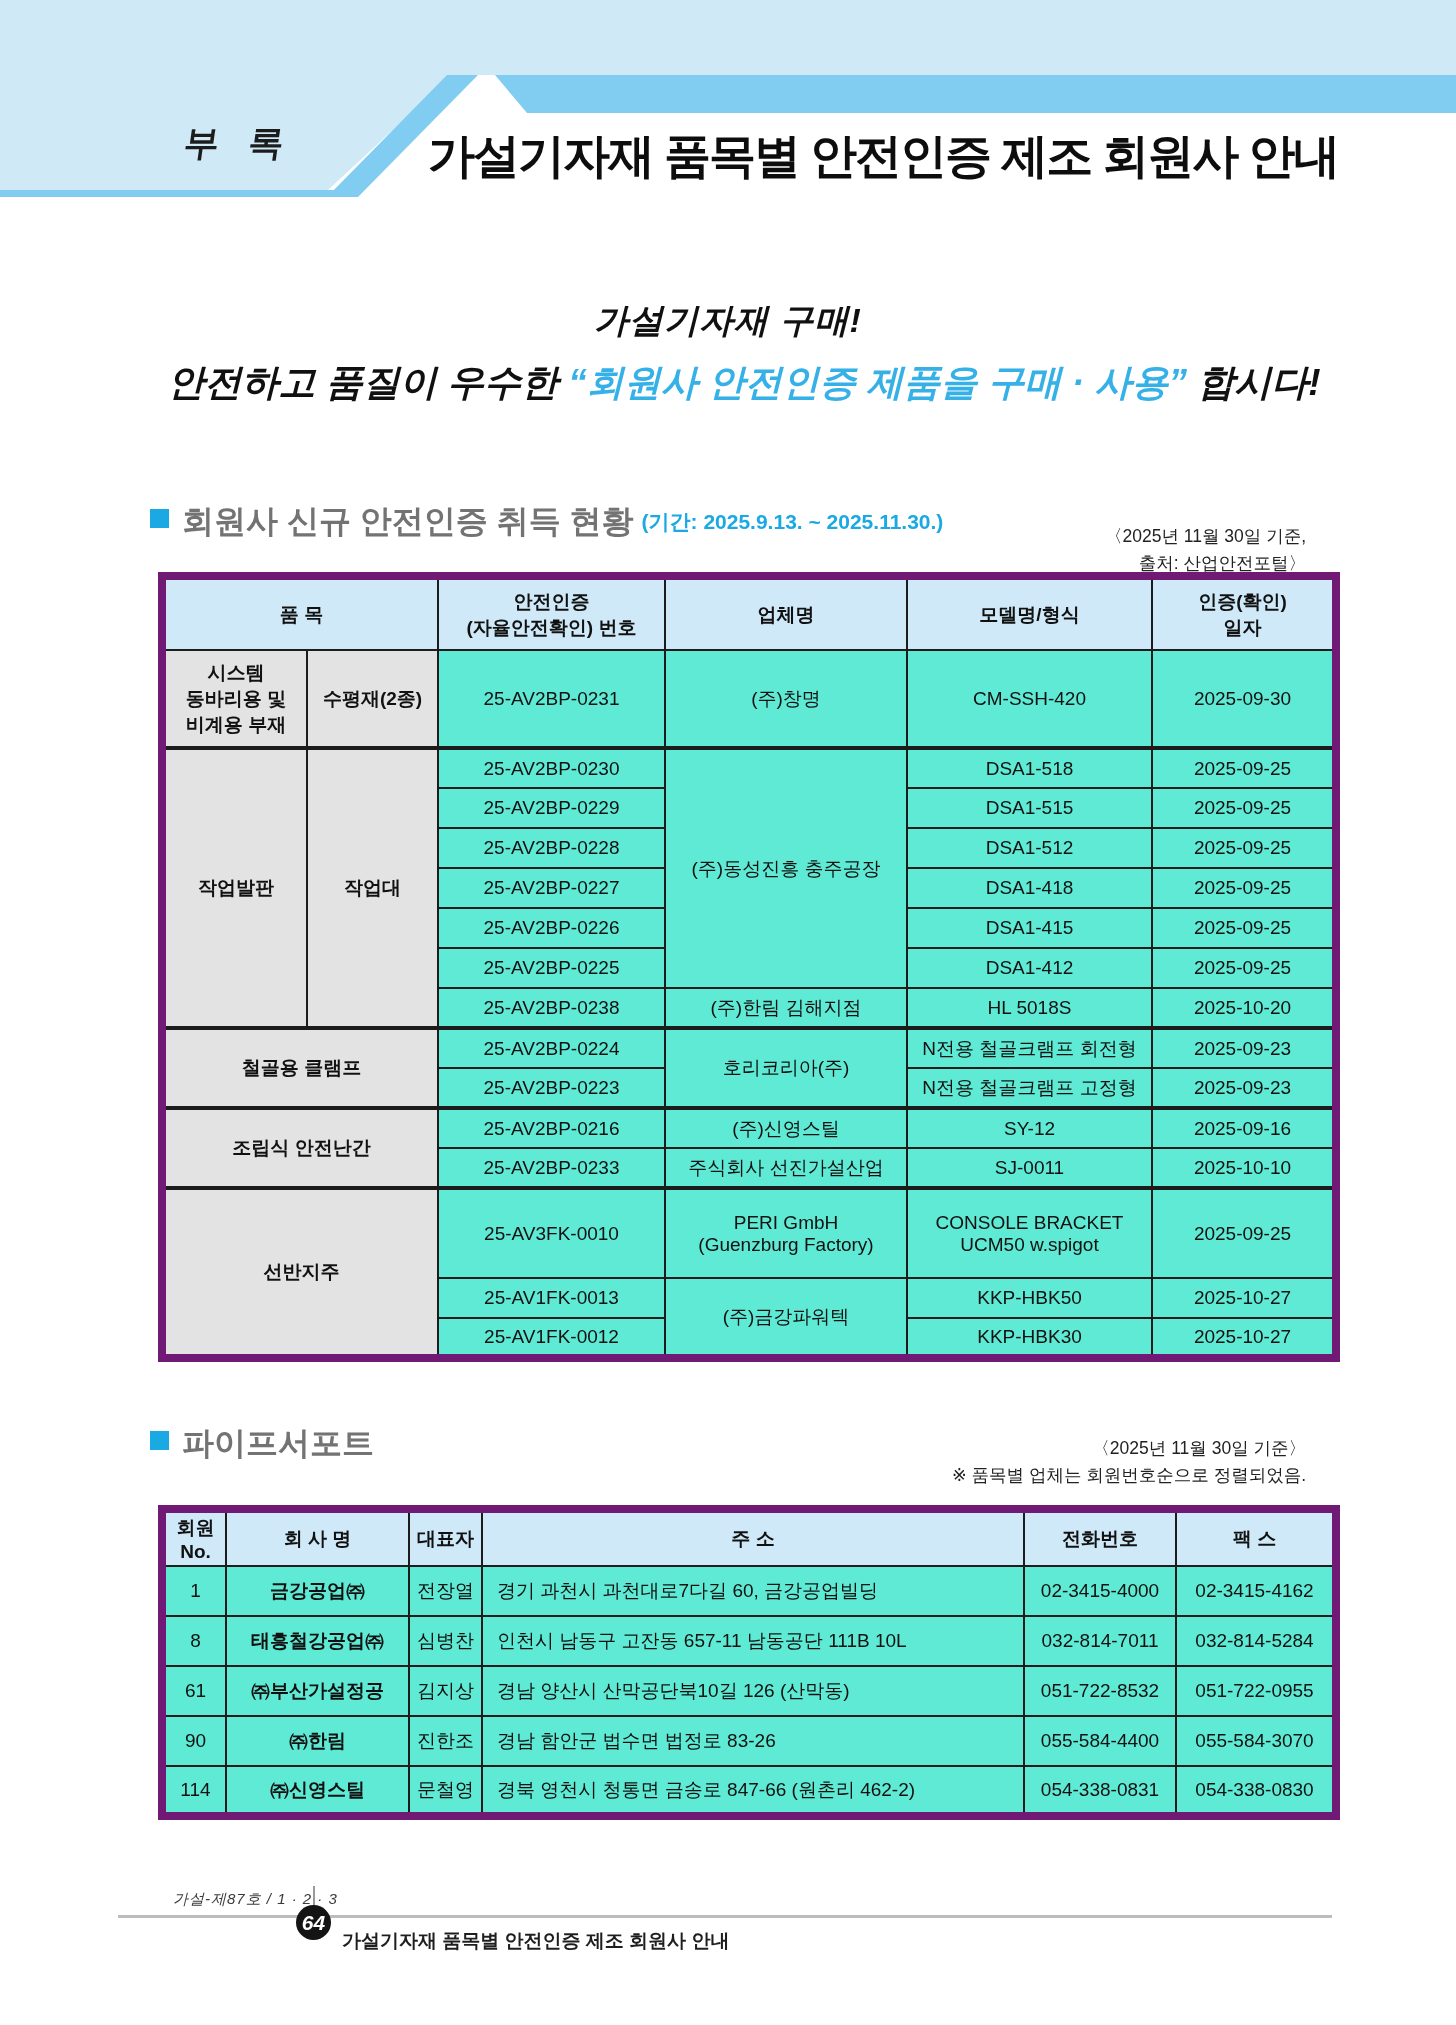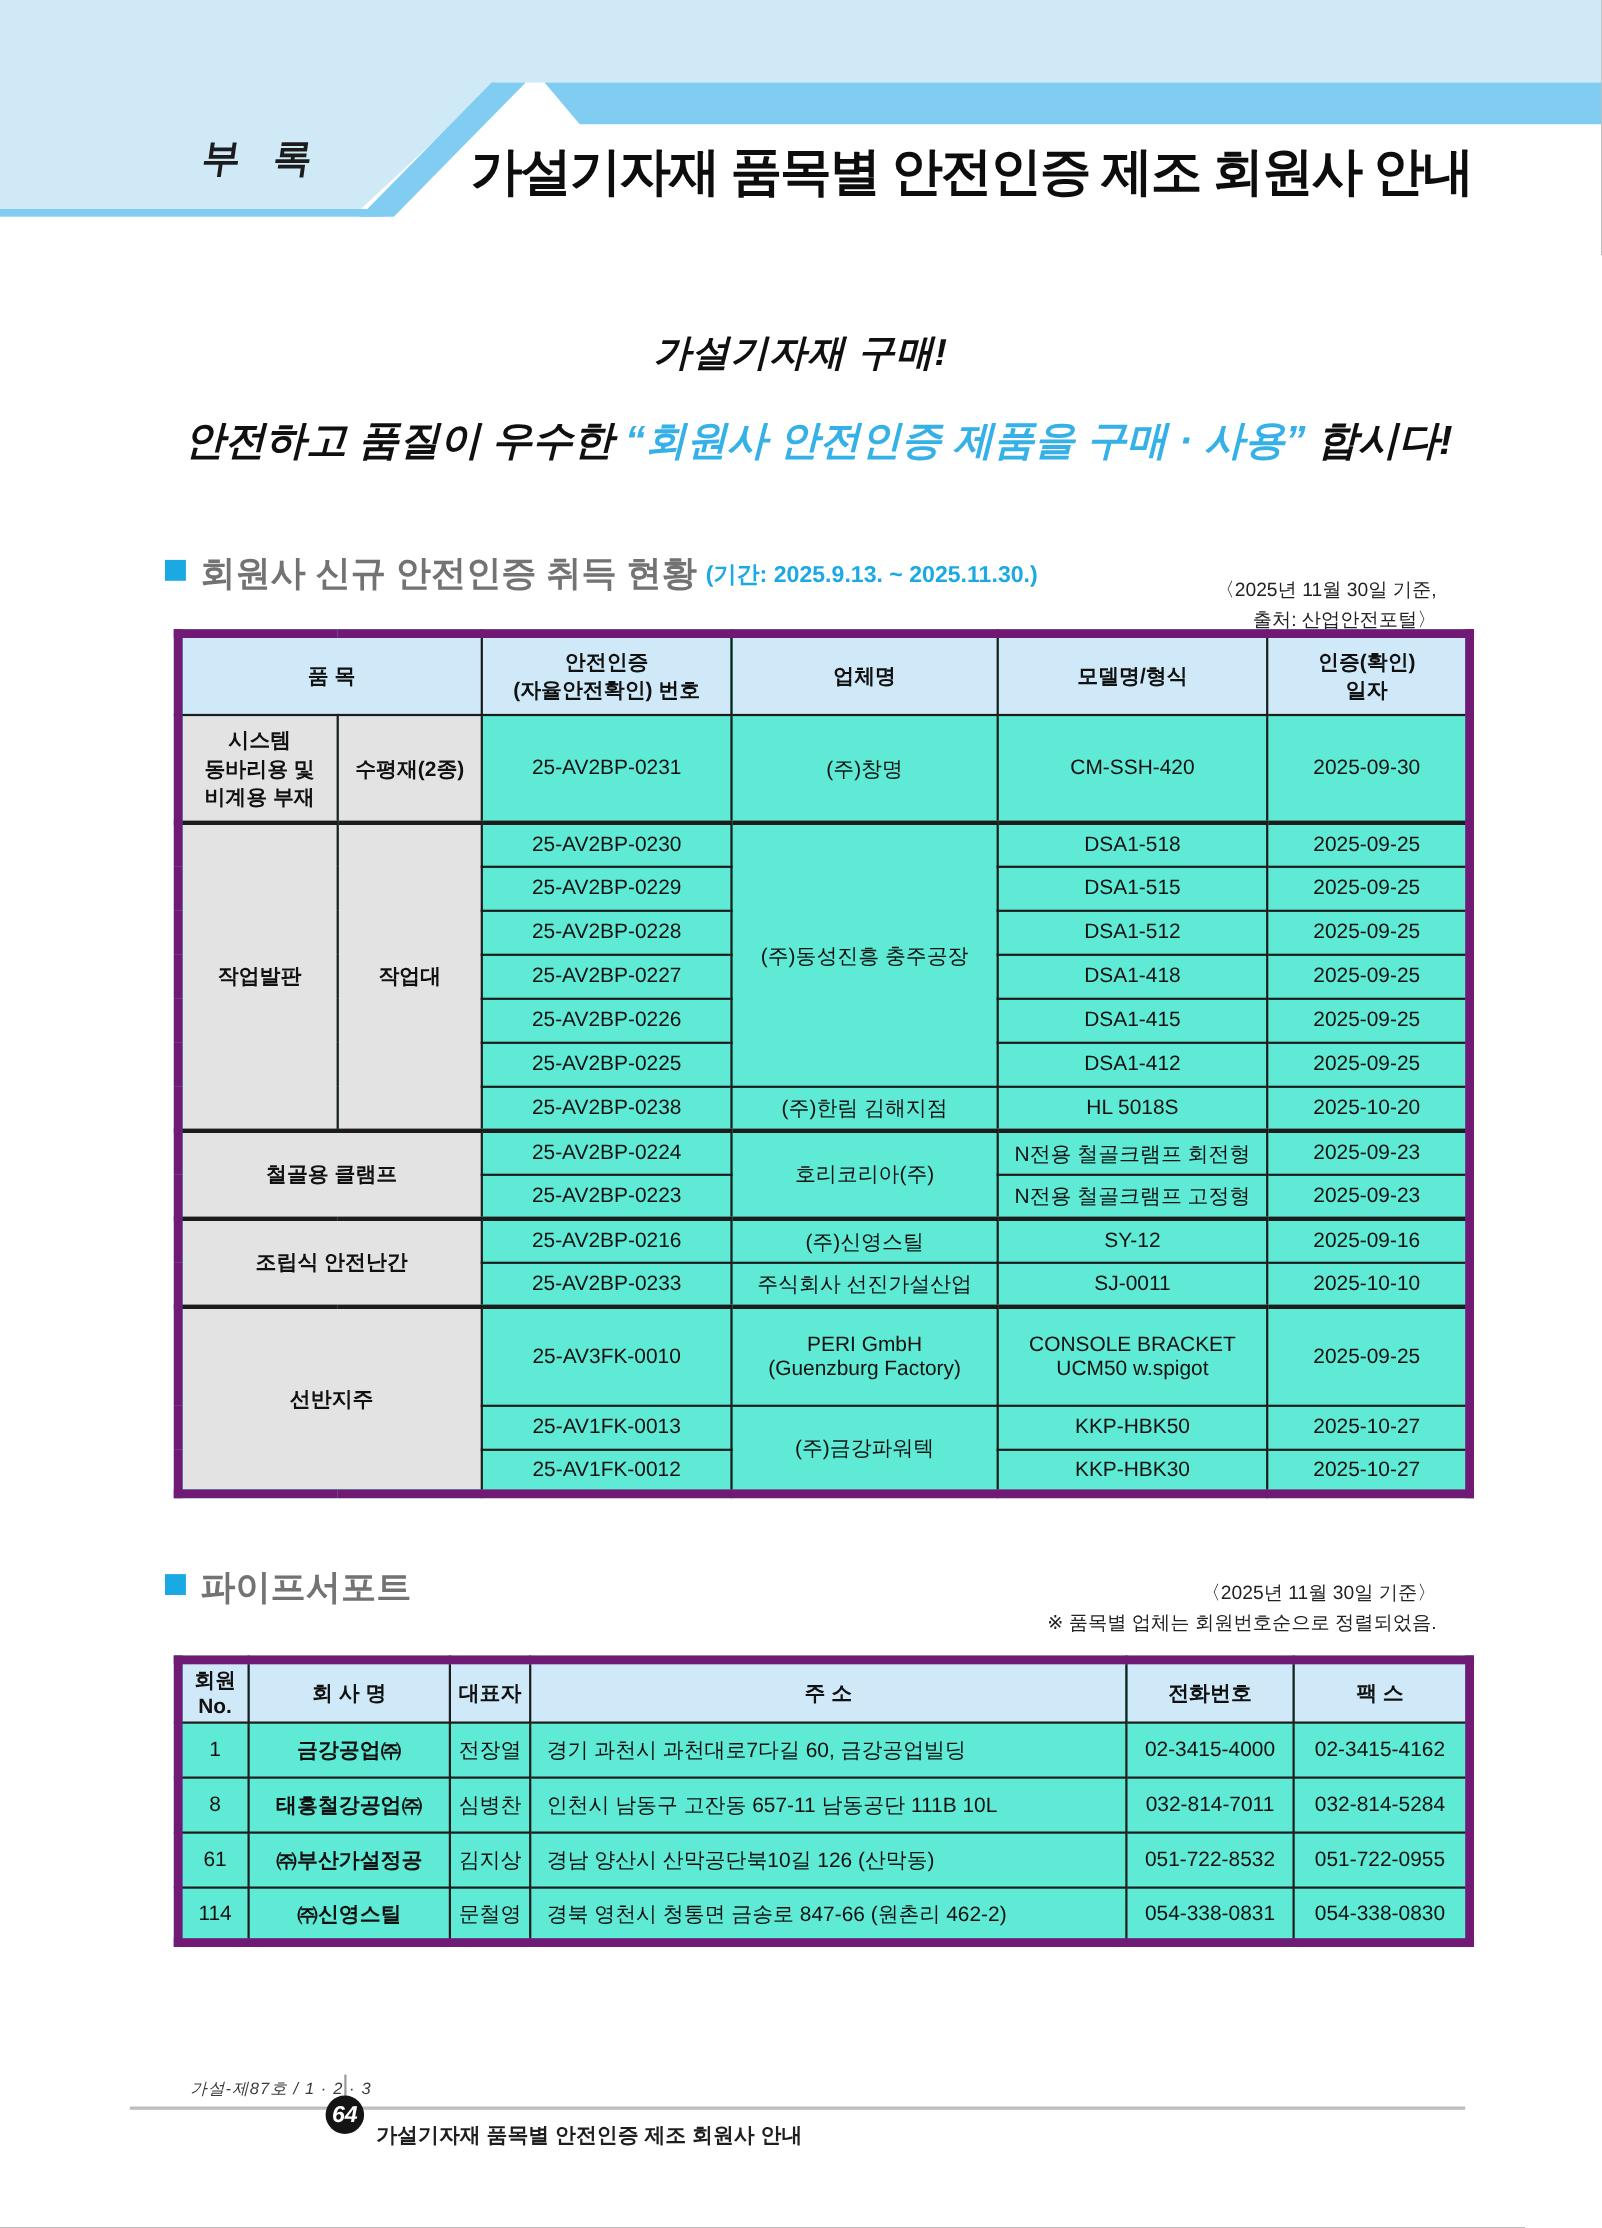--- a/index.html
+++ b/index.html
@@ -19,21 +19,21 @@
     position:absolute; left:428px; top:125px; width:990px;
     font-size:47px; font-weight:bold; letter-spacing:-2px; color:#0d0d0d;
     white-space:nowrap;
   }
   
   .slogan {
     position:absolute; left:0; top:298px; width:1456px; text-align:center;
     font-style:italic; font-weight:bold; color:#101010;
   }
   .slogan-l1 { font-size:34px; letter-spacing:1px; }
-  .slogan-l2 { font-size:37px; margin-top:32px; letter-spacing:0px;padding-left:32px; }
+  .slogan-l2 { font-size:37px; margin-top:14px; letter-spacing:0px;padding-left:32px; }
   .slogan-hl { color:#35b1e7; }
   
   .sec-header { position:absolute; display:flex; align-items:flex-start; }
   .sec-bullet { width:19px; height:19px; background:#1ba9e4; margin-top:9px; flex:0 0 auto; }
   .sec-title { font-size:32px; font-weight:bold; color:#737373; margin-left:13px; white-space:nowrap; }
   .sec-period { font-size:21px; font-weight:bold; color:#1ba9e4; margin-left:8px; margin-top:8px; white-space:nowrap; }
   .sec1 { left:150px; top:500px; }
   .sec2 { left:150px; top:1422px; }
   
   .note { position:absolute; right:150px; text-align:right; font-size:17.5px; color:#222; line-height:1.55;margin-top:41px; }
@@ -261,20 +261,28 @@
     </tr>
     <tr>
       <td>61</td>
       <td class="comp">㈜부산가설정공</td>
       <td>김지상</td>
       <td class="addr">경남 양산시 산막공단북10길 126 (산막동)</td>
       <td>051-722-8532</td>
       <td>051-722-0955</td>
     </tr>
     <tr>
+      <td>90</td>
+      <td class="comp">㈜한림</td>
+      <td>진한조</td>
+      <td class="addr">경남 함안군 법수면 법정로 83-26</td>
+      <td>055-584-4400</td>
+      <td>055-584-3070</td>
+    </tr>
+    <tr>
       <td>114</td>
       <td class="comp">㈜신영스틸</td>
       <td>문철영</td>
       <td class="addr">경북 영천시 청통면 금송로 847-66 (원촌리 462-2)</td>
       <td>054-338-0831</td>
       <td>054-338-0830</td>
     </tr>
   </tbody>
     </table>
 

